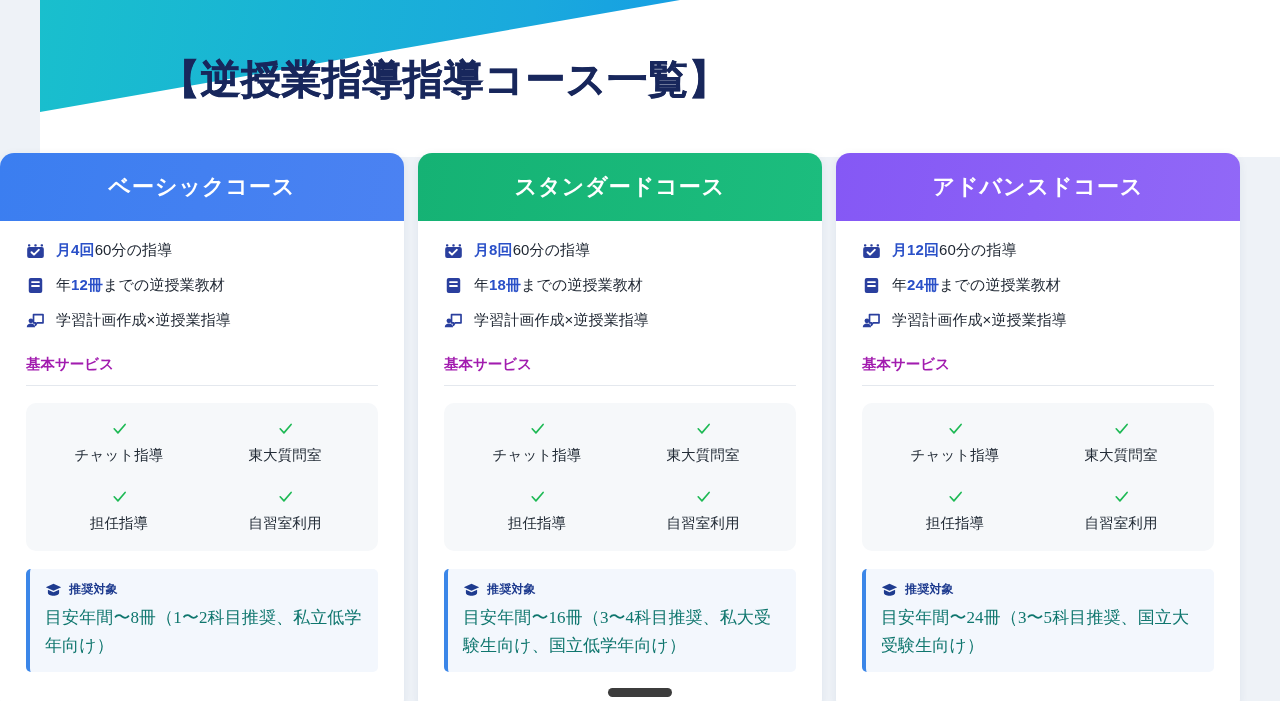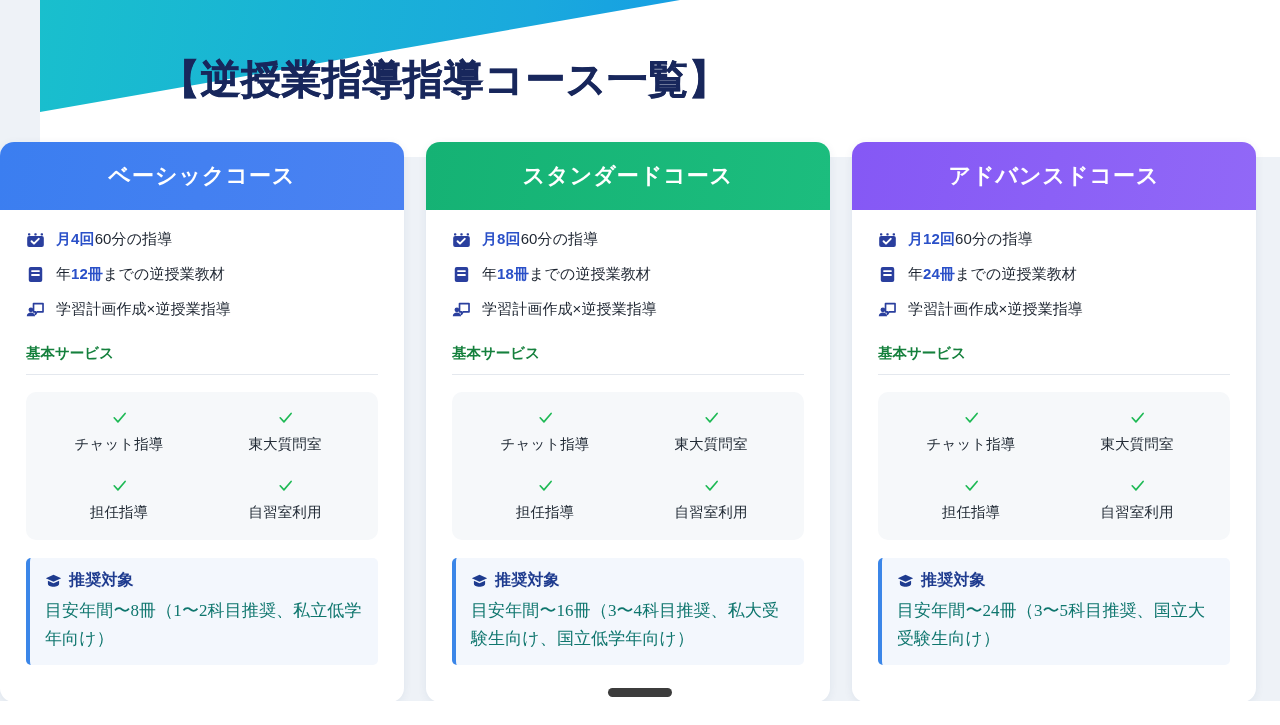--- a/index.html
+++ b/index.html
@@ -45,25 +45,25 @@
     letter-spacing: 0.5px;
     color: #18275c;
     white-space: nowrap;
     -webkit-text-stroke: 0.6px #18275c;
   }
 
   
   .cards {
     position: absolute;
     left: 0;
-    top: 142px;
+    top: 153px;
     width: 1280px;
     height: 560px;
     display: flex;
-    gap: 22px;
+    gap: 14px;
     padding: 0 0px;
   }
 
   .card {
     width: 404px;
     background: #ffffff;
     border-radius: 14px;
     box-shadow: 0 2px 10px rgba(25, 50, 95, 0.07);
     overflow: hidden;
     display: flex;
@@ -121,21 +121,21 @@
 
   .feature-text .hl {
     color: #2a50c8;
     font-weight: 700;
   }
 
   
   .section-label {
     font-size: 14.5px;
     font-weight: 700;
-    color: #15803d;
+    color: #a21caf;
     margin-top: 11px;
     padding-bottom: 11px;
     border-bottom: 1px solid #e4e8ee;
   }
 
   
   .check-panel {
     margin-top: 17px;
     background: #f6f8fa;
     border-radius: 10px;
@@ -182,21 +182,21 @@
     margin-bottom: 6px;
   }
 
   .rec-head .cap {
     width: 17px;
     height: 14px;
     flex: 0 0 17px;
   }
 
   .rec-title {
-    font-size: 16px;
+    font-size: 12px;
     font-weight: 700;
     color: #1e3b8f;
     letter-spacing: 0.2px;
   }
 
   .rec-text {
     font-size: 17px;
     color: #0f766e;
     line-height: 1.62;
     letter-spacing: 0.1px;

